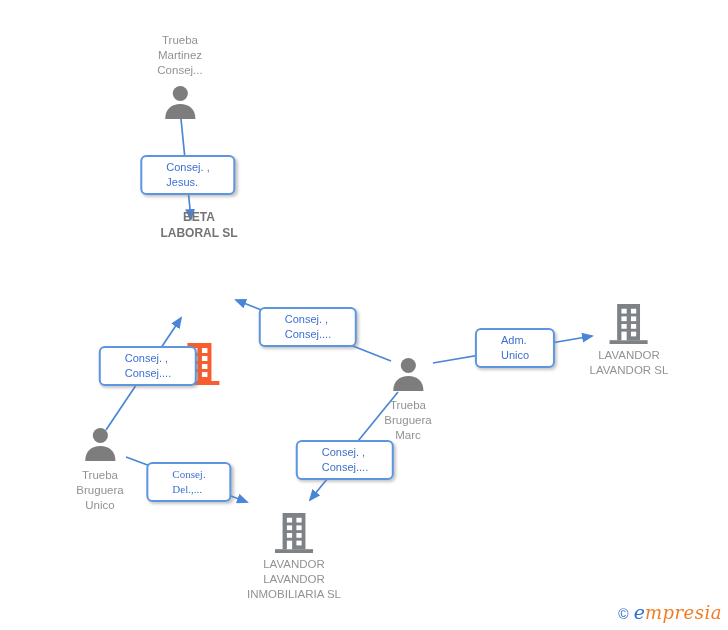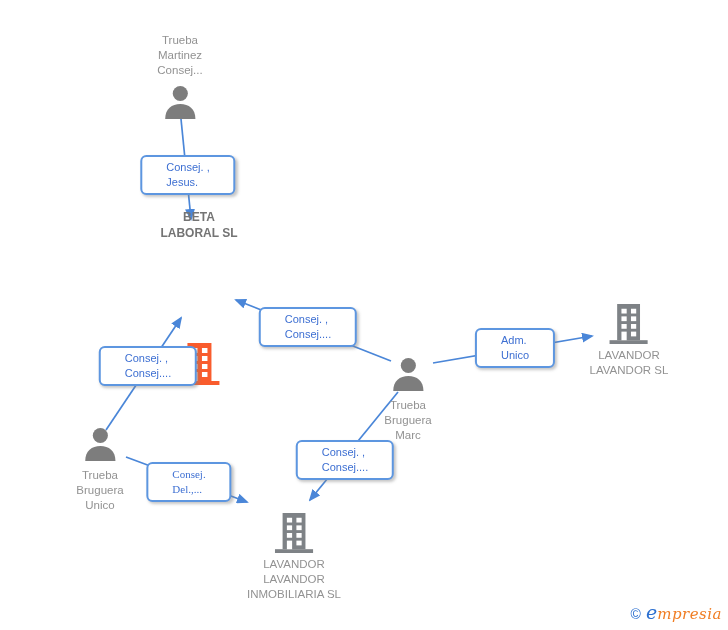--- a/index.html
+++ b/index.html
@@ -20,21 +20,21 @@
     background:#ffffff;border:2px solid #5d96e0;border-radius:6px;
     padding:3px 24px;text-align:left;
     box-shadow:2px 2px 3px rgba(130,130,130,0.45);
     z-index:5;
   }
   .rel-line{font-size:11px;line-height:15px;color:#3d6fd2;white-space:nowrap;}
   .logo{position:absolute;right:6px;top:601px;display:flex;align-items:baseline;}
   .logo .copy{color:#2b6fd0;font-size:14px;margin-right:5px;}
   .logo .brand{font-family:"DejaVu Serif",serif;font-style:italic;}
   .logo .brand .e{color:#2b6fd0;font-size:19px;}
-  .logo .brand .rest{color:#f07d23;font-size:15px;letter-spacing:0.5px;}
+  .logo .brand .rest{color:#f07d23;font-size:18px;letter-spacing:0.5px;}
 </style>
 </head>
 <body>
 
 <div class="canvas">
 
   <svg class="edges" viewBox="0 0 728 630" xmlns="http://www.w3.org/2000/svg">
     <defs>
       <marker id="arw" markerUnits="userSpaceOnUse" markerWidth="12" markerHeight="10" refX="10" refY="5" orient="auto">
         <path d="M0,0 L12,5 L0,10 z" fill="#4a86d8"></path>

